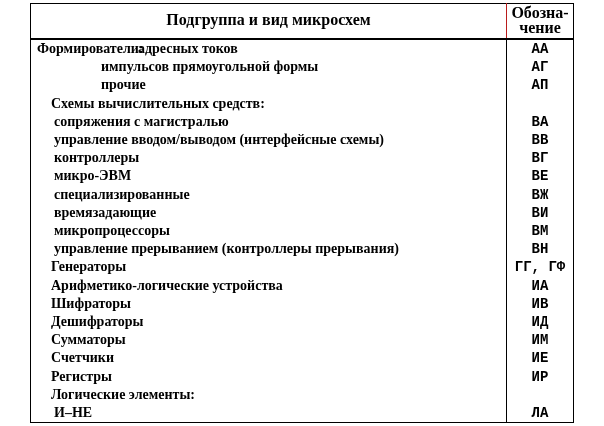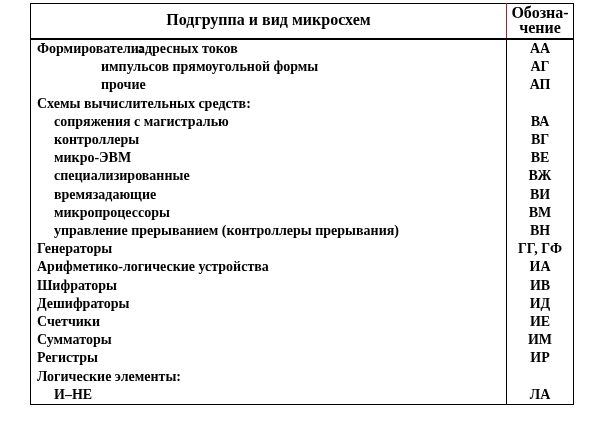--- a/index.html
+++ b/index.html
@@ -27,22 +27,22 @@
     text-align: center; vertical-align: middle;
     padding: 2px 0 3px 0; line-height: 14.5px;
   }
   th.h2 { border-left: 1px solid #b91c1c; }
   td {
     height: 18.2px;
     font-size: 14px; line-height: 18.2px;
     padding: 0; vertical-align: middle;
     white-space: nowrap; overflow: hidden;
   }
-  td.c { border-left: 1px solid #000000; text-align: center; }
-  td.ind0 { padding-left: 6px; }
+  td.c { border-left: 1px solid #000000; text-align: center; font-family: Liberation Mono, monospace; }
+  td.ind0 { padding-left: 20px; }
   td.ind1 { padding-left: 23px; }
   td.ind2 { padding-left: 70px; }
   td.composite { position: relative; padding-left: 6px; }
   td.composite .tab { position: absolute; left: 107px; top: 0; }
 </style>
 </head>
 <body>
 
 <table class="tbl">
   <colgroup>
@@ -76,20 +76,24 @@
     </tr>
     <tr>
       <td class="ind0">Схемы вычислительных средств:</td>
       <td class="c"></td>
     </tr>
     <tr>
       <td class="ind1">сопряжения с магистралью</td>
       <td class="c">ВА</td>
     </tr>
     <tr>
+      <td class="ind1">управление вводом/выводом (интерфейсные схемы)</td>
+      <td class="c">ВВ</td>
+    </tr>
+    <tr>
       <td class="ind1">контроллеры</td>
       <td class="c">ВГ</td>
     </tr>
     <tr>
       <td class="ind1">микро-ЭВМ</td>
       <td class="c">ВЕ</td>
     </tr>
     <tr>
       <td class="ind1">специализированные</td>
       <td class="c">ВЖ</td>
@@ -116,26 +120,26 @@
     </tr>
     <tr>
       <td class="ind0">Шифраторы</td>
       <td class="c">ИВ</td>
     </tr>
     <tr>
       <td class="ind0">Дешифраторы</td>
       <td class="c">ИД</td>
     </tr>
     <tr>
+      <td class="ind0">Сумматоры</td>
+      <td class="c">ИМ</td>
+    </tr>
+    <tr>
       <td class="ind0">Счетчики</td>
       <td class="c">ИЕ</td>
-    </tr>
-    <tr>
-      <td class="ind0">Сумматоры</td>
-      <td class="c">ИМ</td>
     </tr>
     <tr>
       <td class="ind0">Регистры</td>
       <td class="c">ИР</td>
     </tr>
     <tr>
       <td class="ind0">Логические элементы:</td>
       <td class="c"></td>
     </tr>
     <tr>

